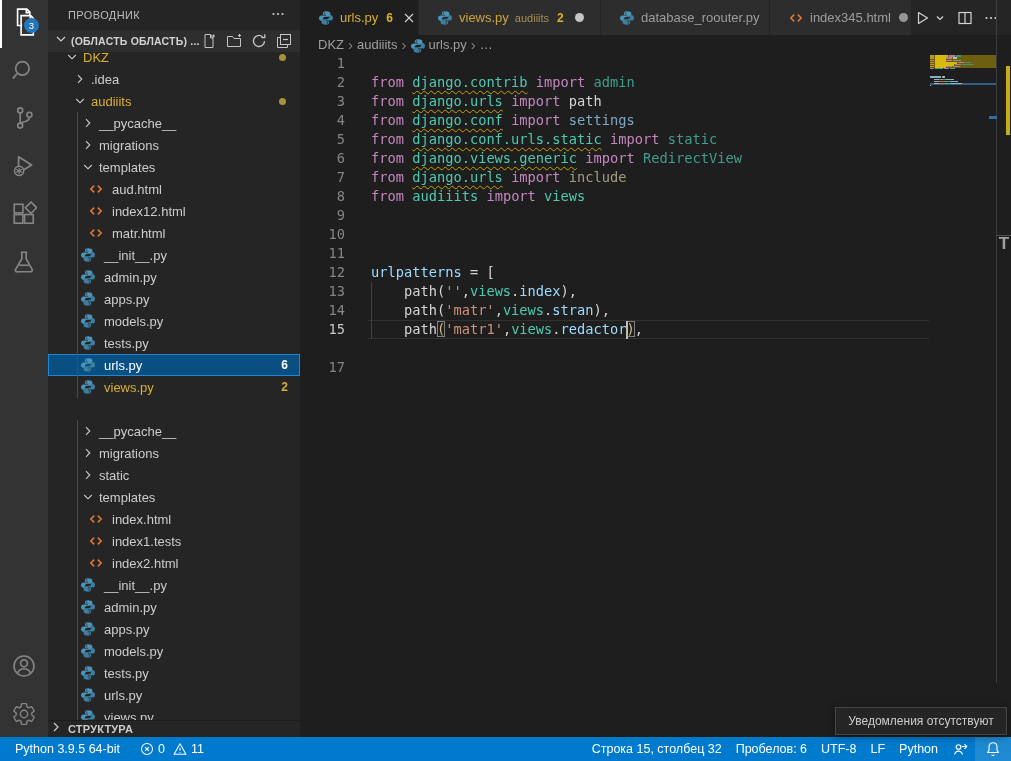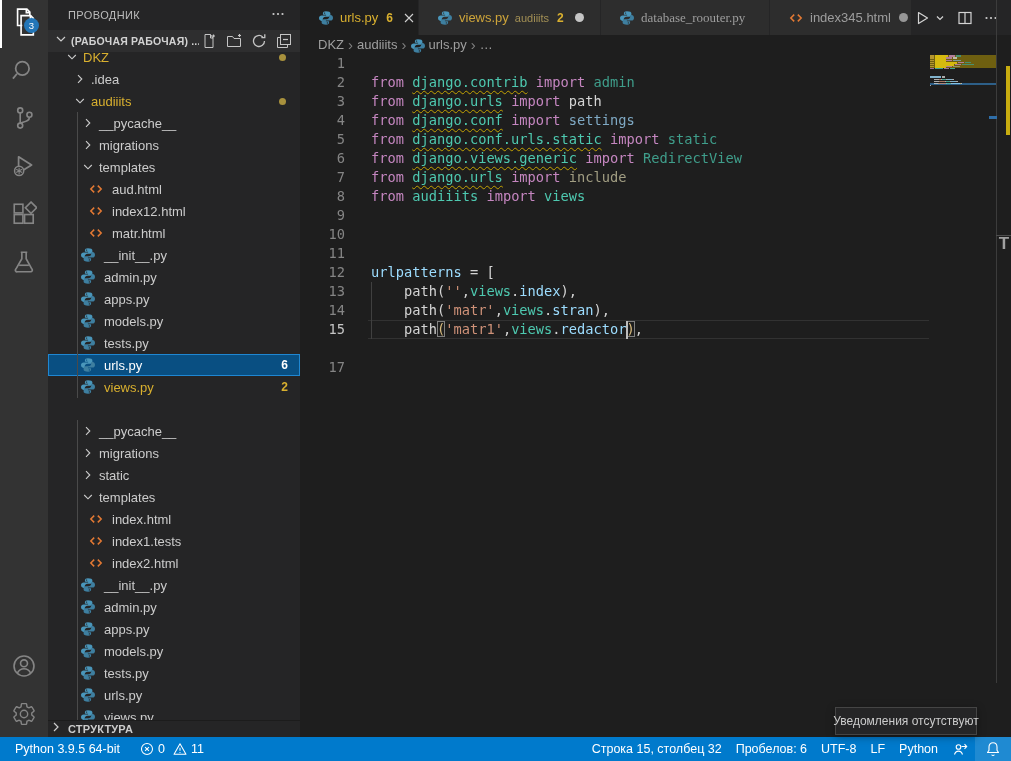--- a/index.html
+++ b/index.html
@@ -82,21 +82,21 @@
 
   
   #statusbar { left:0; top:737px; width:1011px; height:24px; background:#007acc; color:#ffffff; display:flex; align-items:center; font-size:12.5px; z-index:40; }
   .sb-left { display:flex; align-items:center; height:100%; margin-left:8px; }
   .sb-right { display:flex; align-items:center; height:100%; margin-left:auto; }
   .sb-item { display:flex; align-items:center; height:100%; padding:0 7px; white-space:nowrap; cursor:pointer; }
   .sb-item .sbicon { display:flex; align-items:center; margin-right:4px; }
   .sb-item.hovered { background:rgba(255,255,255,0.12); padding:0 10px; }
 
   
-  #tooltip { left:835px; top:707px; width:142px; height:28px; background:#252526; border:1px solid #454545; color:#cccccc; font-size:12px; display:flex; align-items:center; justify-content:center; z-index:50; box-shadow:0 2px 8px rgba(0,0,0,.35); white-space:nowrap; }
+  #tooltip { left:835px; top:707px; width:172px; height:28px; background:#252526; border:1px solid #454545; color:#cccccc; font-size:12px; display:flex; align-items:center; justify-content:center; z-index:50; box-shadow:0 2px 8px rgba(0,0,0,.35); white-space:nowrap; }
 
   
   #artifact-line { position:absolute; left:996px; top:235px; width:15px; height:1px; background:#4d4d4d; z-index:5; }
   #artifact-t { position:absolute; left:997px; top:235px; width:14px; height:18px; color:#a0a0a0; font-size:17px; font-weight:bold; font-family:"Liberation Sans",sans-serif; line-height:18px; text-align:center; z-index:5; }
 </style>
 </head>
 <body>
 
 <div id="stage">
 
@@ -120,21 +120,21 @@
               <path fill="#4a96ba" d="M7.9 1.2c-2 0-3 .9-3 2.2v1.4h3.2v.6H3.6C2.1 5.4 1 6.5 1 8.1c0 1.7 1 2.8 2.5 2.8h1.3V9.2c0-1.4 1.2-2.5 2.6-2.5h3c1.1 0 2-1 2-2.1V3.4c0-1.3-1.4-2.2-4.5-2.2zM6.6 2.4c.4 0 .7.3.7.7s-.3.7-.7.7-.7-.3-.7-.7.3-.7.7-.7z"></path>
               <path fill="#3e7fa0" d="M8.1 14.8c2 0 3-.9 3-2.2v-1.4H7.9v-.6h4.5c1.5 0 2.6-1.1 2.6-2.7 0-1.7-1-2.8-2.5-2.8h-1.3v1.7c0 1.4-1.2 2.5-2.6 2.5h-3c-1.1 0-2 1-2 2.1v1.2c0 1.3 1.4 2.2 4.5 2.2zm1.3-1.2c-.4 0-.7-.3-.7-.7s.3-.7.7-.7.7.3.7.7-.3.7-.7.7z"></path>
             </svg></span>
           <span class="tname">views.py</span>
           <span class="tdetail">audiiits</span>
           <span class="tnum">2</span>
           <span class="tdirty">
             <i></i>
           </span>
         </div>
-        <div class="tab" style="width: 169px; font-family: Liberation Serif, serif;">
+        <div class="tab" style="width: 169px;">
           <span class="ticon"><svg width="16" height="16" viewBox="0 0 16 16" fill="none" xmlns="http://www.w3.org/2000/svg">
               <path fill="#4a96ba" d="M7.9 1.2c-2 0-3 .9-3 2.2v1.4h3.2v.6H3.6C2.1 5.4 1 6.5 1 8.1c0 1.7 1 2.8 2.5 2.8h1.3V9.2c0-1.4 1.2-2.5 2.6-2.5h3c1.1 0 2-1 2-2.1V3.4c0-1.3-1.4-2.2-4.5-2.2zM6.6 2.4c.4 0 .7.3.7.7s-.3.7-.7.7-.7-.3-.7-.7.3-.7.7-.7z"></path>
               <path fill="#3e7fa0" d="M8.1 14.8c2 0 3-.9 3-2.2v-1.4H7.9v-.6h4.5c1.5 0 2.6-1.1 2.6-2.7 0-1.7-1-2.8-2.5-2.8h-1.3v1.7c0 1.4-1.2 2.5-2.6 2.5h-3c-1.1 0-2 1-2 2.1v1.2c0 1.3 1.4 2.2 4.5 2.2zm1.3-1.2c-.4 0-.7-.3-.7-.7s.3-.7.7-.7.7.3.7.7-.3.7-.7.7z"></path>
             </svg></span>
           <span class="tname">database_roouter.py</span>
         </div>
         <div class="tab dim" style="width: 142px;">
           <span class="ticon"><svg width="16" height="16" viewBox="0 0 16 16" fill="none" xmlns="http://www.w3.org/2000/svg">
               <path d="M6.2 4.6L2.8 8l3.4 3.4M9.8 4.6L13.2 8l-3.4 3.4" stroke="#e37933" stroke-width="1.5"></path>
             </svg></span>
@@ -552,21 +552,21 @@
           </span>
           <span class="tlabel">views.py</span>
         </div>
         <div class="tguide" style="top: 82px; height: 286px;"></div>
         <div class="tguide" style="top: 390px; height: 308px;"></div>
       </div>
     <div id="ws-header">
       <span class="chev"><svg width="16" height="16" viewBox="0 0 16 16" fill="none" xmlns="http://www.w3.org/2000/svg">
             <path d="M4 6l4 4 4-4" stroke="#cccccc" stroke-width="1.2"></path>
           </svg></span>
-      <span id="ws-label">(РАБОЧАЯ РАБОЧАЯ) ...</span>
+      <span id="ws-label">(ОБЛАСТЬ ОБЛАСТЬ) ...</span>
       <span id="ws-actions">
           <span class="wsicon"><span><svg width="16" height="16" viewBox="0 0 16 16" fill="none" xmlns="http://www.w3.org/2000/svg">
                 <path d="M9.5 1.5H4v13h8V5z" stroke="#c5c5c5"></path>
                 <path d="M9.5 1.5V5H12" stroke="#c5c5c5"></path>
                 <path d="M14 3h-3M12.5 1.5v3" stroke="#c5c5c5" stroke-width="1.2"></path>
               </svg></span></span>
           <span class="wsicon"><span><svg width="16" height="16" viewBox="0 0 16 16" fill="none" xmlns="http://www.w3.org/2000/svg">
                 <path d="M1.5 3.5h5l1.5 2h6.5v8h-13v-10z" stroke="#c5c5c5"></path>
                 <path d="M15 2.5h-3M13.5 1v3" stroke="#c5c5c5" stroke-width="1.2"></path>
               </svg></span></span>

